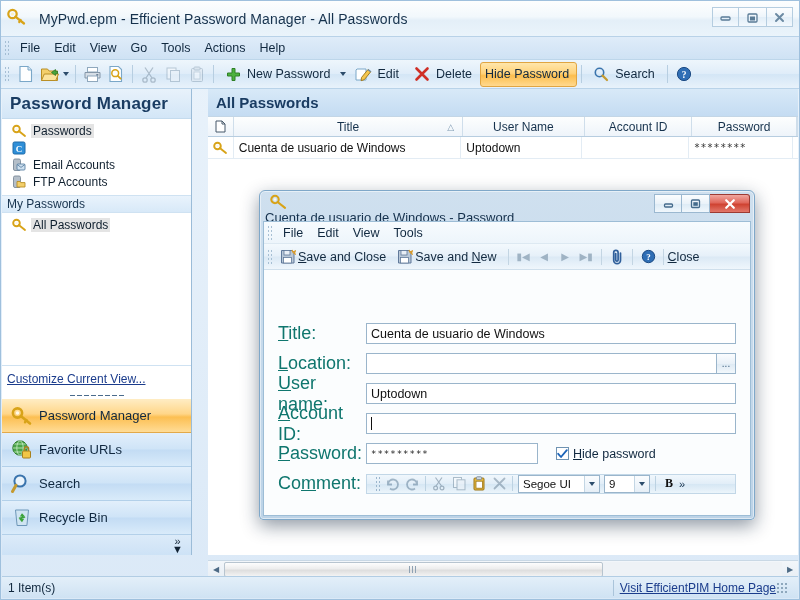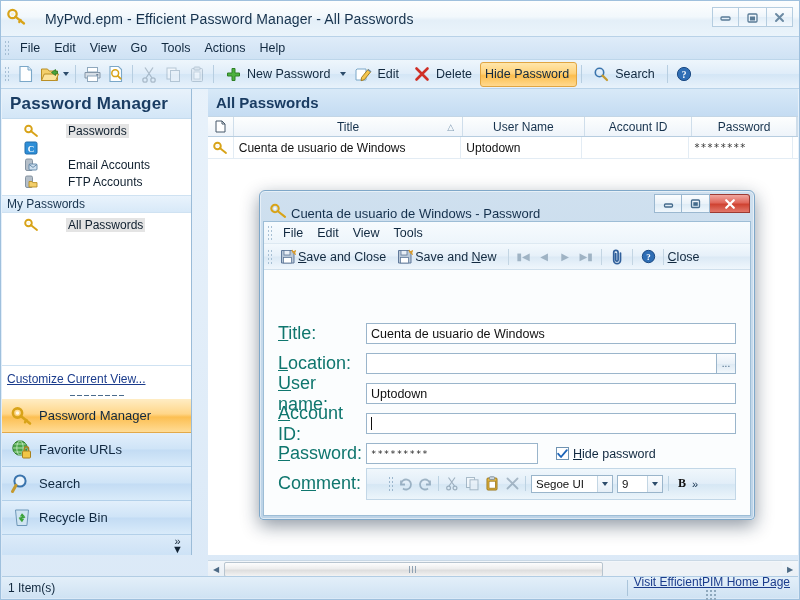--- a/index.html
+++ b/index.html
@@ -22,21 +22,21 @@
   
   .titlebar{
     position:absolute;left:0;top:0;right:0;height:36px;
     background:linear-gradient(180deg,#fdfefe 0%,#f2f8fc 45%,#e4eff8 55%,#eaf4fb 100%);
     border-bottom:1px solid #b8d2e8;
     display:flex;align-items:center;
     box-sizing:border-box;
   }
   .title-icon{width:24px;height:22px;margin-left:6px;position:relative;flex:0 0 auto;}
   .title-text{
-    font-size:14px;color:#16324d;margin-left:14px;
+    font-size:14px;color:#16324d;margin-left:8px;
     white-space:nowrap;letter-spacing:.1px;
   }
   .win-btns{position:absolute;right:6px;top:6px;display:flex;gap:0;}
   .wbtn{
     width:27px;height:20px;
     border:1px solid #b5cde0;
     background:linear-gradient(180deg,#fcfdfe 0%,#eef5fb 50%,#e2eef8 51%,#f2f8fd 100%);
     display:flex;align-items:center;justify-content:center;
     color:#4a6781;font-size:11px;
     box-sizing:border-box;
@@ -89,21 +89,21 @@
   }
   .nav-header{
     height:30px;
     background:linear-gradient(180deg,#e8f2fb 0%,#d3e6f7 100%);
     display:flex;align-items:center;padding-left:8px;
     border-bottom:1px solid #c4dbee;
     box-sizing:border-box;
   }
   .nav-header span{font-size:17px;color:#1a3c62;font-weight:bold;letter-spacing:.2px;}
   .folder-list{padding:3px 0 0 0;background:#fff;}
-  .folder-item{display:flex;align-items:center;height:17px;padding-left:20px;cursor:default;gap:23px;}
+  .folder-item{display:flex;align-items:center;height:17px;padding-left:8px;cursor:default;}
   .folder-item .fi-ico{width:18px;height:16px;display:flex;align-items:center;justify-content:center;flex:0 0 auto;}
   .folder-item .fi-lbl{font-size:12px;color:#0f1f2e;margin-left:3px;padding:0 2px;white-space:nowrap;}
   .folder-item.sel .fi-lbl{background:#e4e4e4;}
   .group-bar{
     height:18px;margin-top:5px;
     background:linear-gradient(180deg,#e9f3fc 0%,#d8e9f8 100%);
     border-top:1px solid #cfe2f2;border-bottom:1px solid #cfe2f2;
     display:flex;align-items:center;padding-left:5px;
     box-sizing:border-box;
   }
@@ -198,41 +198,41 @@
   }
 
   
   .statusbar{
     position:absolute;left:1px;right:1px;bottom:1px;height:22px;
     background:linear-gradient(180deg,#e3eff9 0%,#cfe2f3 100%);
     border-top:1px solid #b2cde4;
     display:flex;align-items:center;box-sizing:border-box;
   }
   .sb-left{font-size:12px;color:#11283e;padding-left:6px;flex:1;}
-  .sb-right{padding-right:8px;display:flex;align-items:center;flex-direction:column;}
+  .sb-right{padding-right:8px;display:flex;align-items:center;}
   .sb-right a{font-size:12px;color:#1b3c8c;text-decoration:underline;}
   .sb-div{width:1px;height:16px;background:#aac4da;margin:0 6px;}
   .sb-grip{
     width:12px;height:12px;margin-right:2px;
     background-image:radial-gradient(#8ea8bd 40%, transparent 41%);
     background-size:4px 4px;background-position:bottom right;
   }
 
   
   .dialog{
     position:absolute;left:259px;top:190px;width:496px;height:330px;
     background:linear-gradient(180deg,#cfe0ef 0%,#bcd3e7 100%);
     border:1px solid #7fa8c9;
     border-radius:6px 6px 4px 4px;
     box-shadow:0 6px 18px rgba(10,30,55,.45), 0 0 0 1px rgba(255,255,255,.5) inset;
     box-sizing:border-box;
     padding:3px;
   }
   .dlg-titlebar{
-    height:27px;display:flex;align-items:flex-end;position:relative;
+    height:27px;display:flex;align-items:flex-start;position:relative;flex-direction:column;
   }
   .dlg-title-icon{width:22px;height:20px;display:flex;align-items:center;justify-content:center;margin-left:4px;}
   .dlg-title-text{font-size:13px;color:#14304c;margin-left:2px;white-space:nowrap;}
   .dlg-winbtns{position:absolute;right:1px;top:0px;display:flex;}
   .dwbtn{
     width:28px;height:19px;border:1px solid #9bb8d0;
     background:linear-gradient(180deg,#fbfdfe 0%,#eaf2f9 50%,#dceaf5 51%,#f0f7fc 100%);
     display:flex;align-items:center;justify-content:center;color:#3d5f7e;
     box-sizing:border-box;
   }
@@ -305,23 +305,23 @@
   .maskval{font-family:"DejaVu Sans Mono",monospace;font-size:9px;letter-spacing:1px;color:#222;}
   .chk{display:flex;align-items:center;margin-left:14px;flex:0 0 auto;}
   .chkbox{
     width:13px;height:13px;border:1px solid #6f93b2;background:#fff;
     display:flex;align-items:center;justify-content:center;box-sizing:border-box;
   }
   .chkbox svg{display:block;}
   .chk span{font-size:12.5px;color:#10283f;margin-left:4px;}
   .chk span u{text-decoration:underline;}
   .rtbar{
-    flex:1;height:32px;display:flex;align-items:center;
+    flex:1;height:20px;display:flex;align-items:center;
     background:linear-gradient(180deg,#f0f7fc 0%,#e2eef8 48%,#d6e7f4 52%,#ecf5fb 100%);
-    border:1px solid #c2d7e7;box-sizing:border-box;padding-left:20px;
+    border:1px solid #c2d7e7;box-sizing:border-box;padding-left:7px;
   }
   .rt-ico{width:20px;height:20px;display:flex;align-items:center;justify-content:center;}
   .rt-sep{width:1px;height:15px;background:#bcd2e2;margin:0 3px;}
   .rt-combo{
     height:18px;border:1px solid #9ab5cb;background:#fff;
     display:flex;align-items:center;padding:0 0 0 4px;margin:0 2px;
     font-size:11.5px;color:#111;box-sizing:border-box;
   }
   .rt-combo .cbtn{
     width:14px;height:16px;margin-left:auto;

